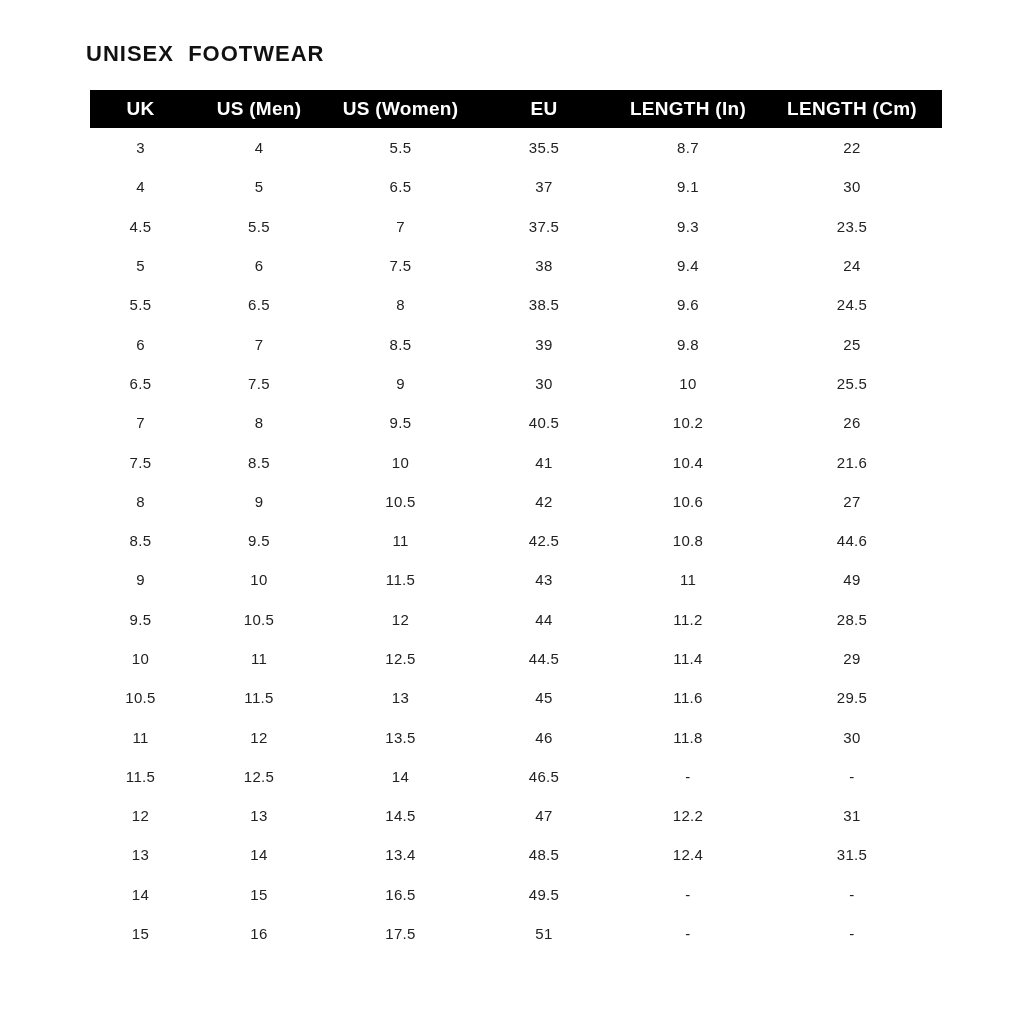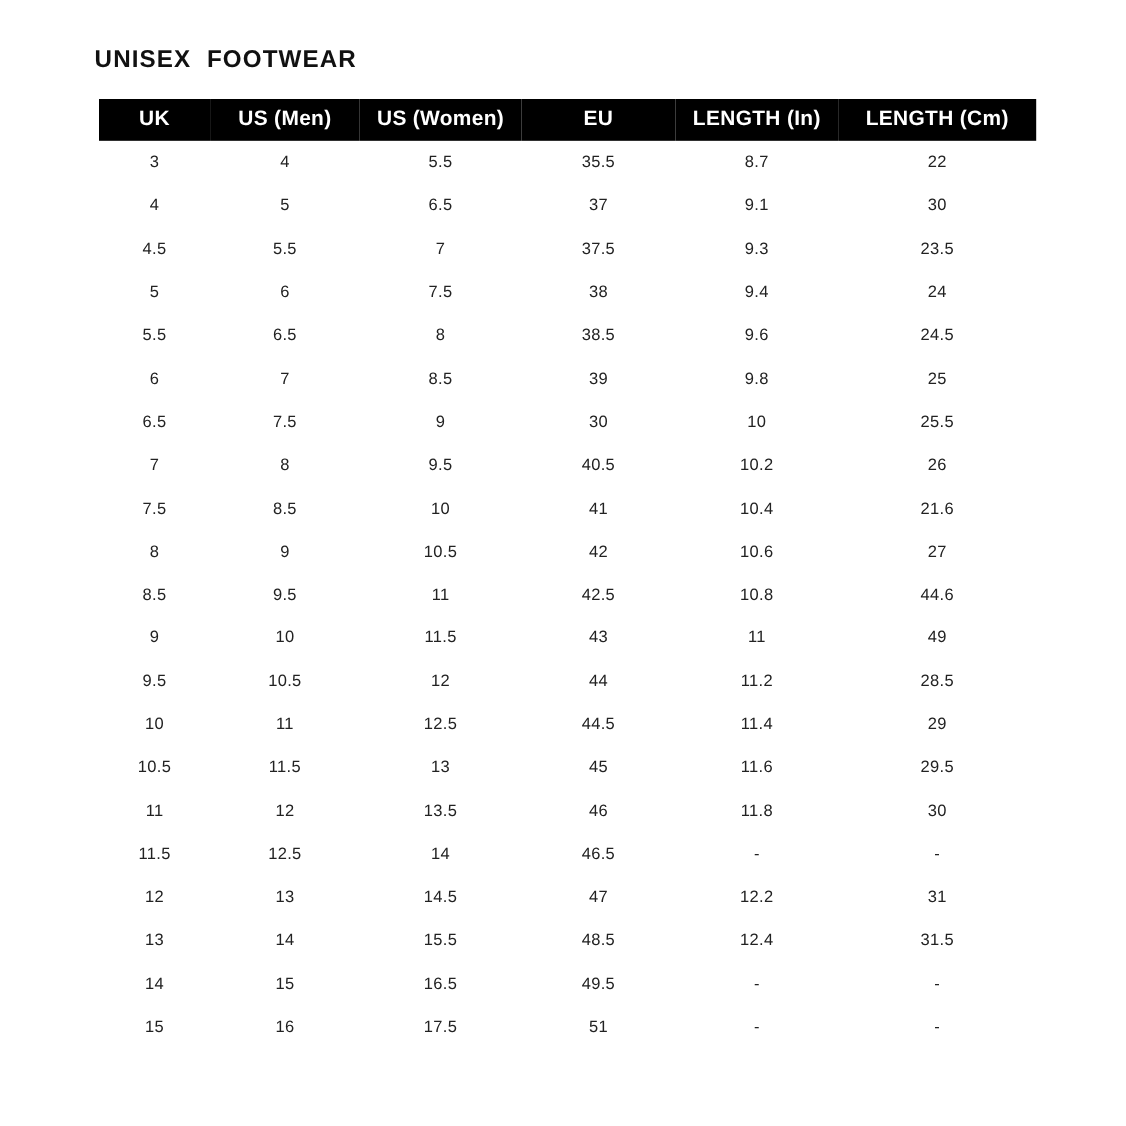--- a/index.html
+++ b/index.html
@@ -226,21 +226,21 @@
           <td>12</td>
           <td>13</td>
           <td>14.5</td>
           <td>47</td>
           <td>12.2</td>
           <td>31</td>
         </tr>
         <tr>
           <td>13</td>
           <td>14</td>
-          <td>15.5</td>
+          <td>13.4</td>
           <td>48.5</td>
           <td>12.4</td>
           <td>31.5</td>
         </tr>
         <tr>
           <td>14</td>
           <td>15</td>
           <td>16.5</td>
           <td>49.5</td>
           <td>-</td>

